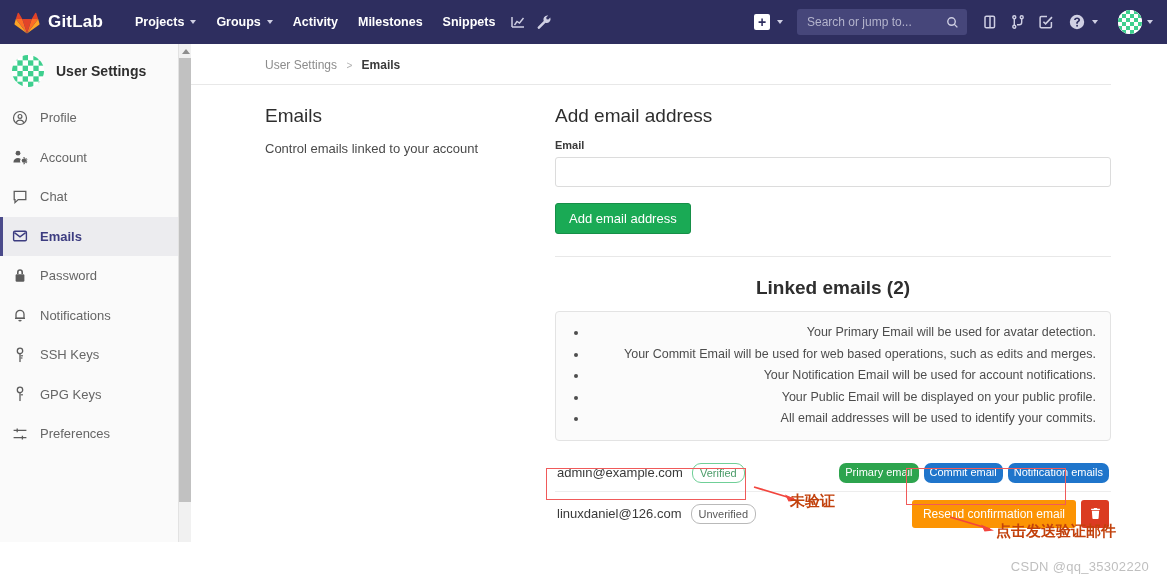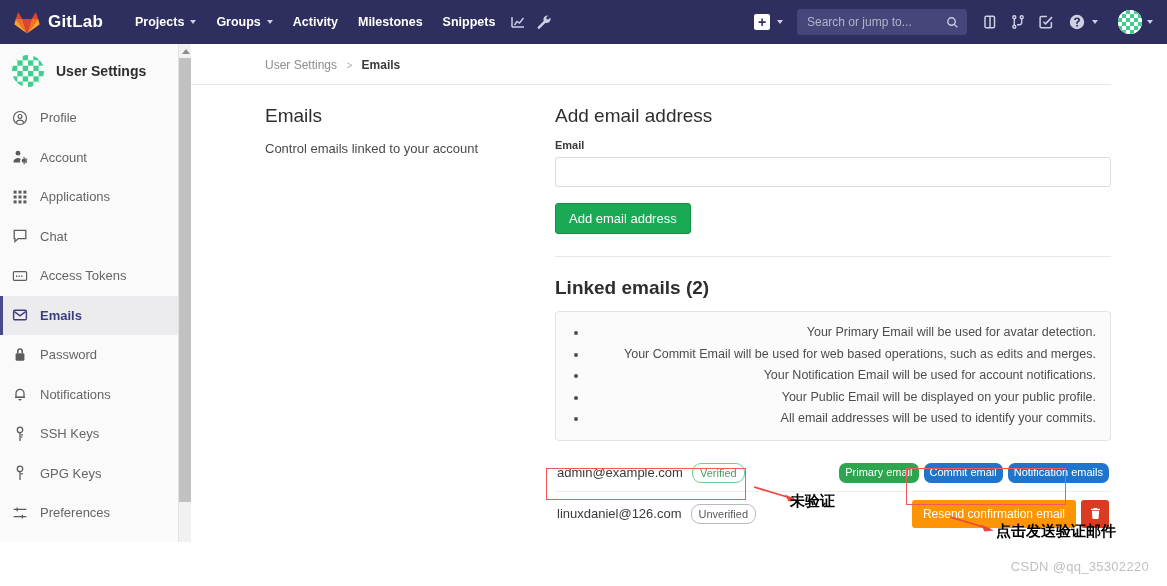--- a/index.html
+++ b/index.html
@@ -133,21 +133,21 @@
     background: #fff; outline: none; padding: 0 8px; font-size: 13px;
     font-family:"Liberation Sans", sans-serif; color:#333;
   }
   .btn-green {
     margin-top: 16px; background: #1aaa55; color:#fff; border: 1px solid #168f48;
     border-radius: 3px; font-size: 13px; padding: 7px 13px; cursor:pointer;
     font-family:"Liberation Sans", sans-serif;
   }
   .hr { border:0; border-top: 1px solid #e8e8e8; margin: 22px 0 20px 0; }
 
-  .h-linked { font-size: 19px; color:#2e2e2e; font-weight:bold; margin: 0 0 12px 0; }
+  .h-linked { font-size: 19px; color:#2e2e2e; font-weight:bold; margin: 0 0 12px 0; text-align: center; }
   .notice-card {
     border: 1px solid #e3e3e3; border-radius: 4px; background: #fbfbfb;
     padding: 10px 14px 10px 10px;
   }
   .notice-card ul { margin: 0; padding-left: 22px; }
   .notice-card li { font-size: 12.5px; color: #4d4d4d; line-height: 1.72; text-align: right; }
 
   .email-list { margin-top: 14px; }
   .email-row {
     display:flex; align-items:center; padding: 8px 2px;
@@ -177,21 +177,21 @@
     background: #db3b21; color:#fff; border:0; border-radius: 3px;
     width: 28px; height: 28px; display:flex; align-items:center; justify-content:center;
     cursor:pointer;
   }
   .btn-trash svg { width: 13px; height: 13px; }
 
   
   .anno { position: absolute; pointer-events: none; }
   .anno-box { border: 1.5px solid #f05a5a; }
   .anno-text {
-    color: #000000; font-size: 15px; font-weight: bold;
+    color: #c2410c; font-size: 15px; font-weight: bold;
     font-family: "DejaVu Sans", sans-serif; white-space: nowrap;
   }
   .watermark {
     position:absolute; right: 18px; bottom: 12px;
     color: #bfbfbf; font-size: 13px; letter-spacing:.3px;
     font-family:"Liberation Sans", sans-serif;
   }
 </style>
 </head>
 <body>
@@ -353,45 +353,24 @@
       <li class="sb-item">
         <svg class="sb-ico" viewBox="0 0 16 16" fill="currentColor">
           <circle cx="6" cy="4.2" r="2.4"></circle>
           <path d="M1.4 13.4c0-2.6 2.1-4.3 4.6-4.3 1 0 2 .3 2.8.8-.5.5-.8 1.2-.8 2 0 .6.2 1.1.5 1.5H1.4z"></path>
           <circle cx="11.9" cy="11.6" r="2.2"></circle>
           <path d="M11.3 8.6h1.2l.1 1 .9.5.9-.5.6 1-.8.6v1l.8.6-.6 1-.9-.5-.9.5-.1 1h-1.2" fill="none" stroke="currentColor" stroke-width=".9"></path>
         </svg>
         <span>Account</span>
       </li>
       <li class="sb-item">
-        <svg class="sb-ico" viewBox="0 0 16 16" fill="currentColor">
-          <rect x="1.6" y="1.6" width="3" height="3"></rect>
-            <rect x="6.5" y="1.6" width="3" height="3"></rect>
-            <rect x="11.4" y="1.6" width="3" height="3"></rect>
-          <rect x="1.6" y="6.5" width="3" height="3"></rect>
-            <rect x="6.5" y="6.5" width="3" height="3"></rect>
-            <rect x="11.4" y="6.5" width="3" height="3"></rect>
-          <rect x="1.6" y="11.4" width="3" height="3"></rect>
-            <rect x="6.5" y="11.4" width="3" height="3"></rect>
-            <rect x="11.4" y="11.4" width="3" height="3"></rect>
-        </svg>
-        <span>Applications</span>
-      </li>
-      <li class="sb-item">
         <svg class="sb-ico" viewBox="0 0 16 16" fill="none" stroke="currentColor" stroke-width="1.3">
           <path d="M2.2 2.4h11.6v8.2H6.2L3 13.6v-3H2.2z"></path>
         </svg>
         <span>Chat</span>
-      </li>
-      <li class="sb-item">
-        <svg class="sb-ico" viewBox="0 0 16 16" fill="none" stroke="currentColor" stroke-width="1.2">
-          <rect x="1.4" y="3.6" width="13.2" height="8.8" rx="1.2"></rect>
-          <path d="M4 8.2h1.3M6.6 8.2h1.3M9.2 8.2h1.3" stroke-width="1.5"></path>
-        </svg>
-        <span>Access Tokens</span>
       </li>
       <li class="sb-item active">
         <svg class="sb-ico" viewBox="0 0 16 16" fill="none" stroke="currentColor" stroke-width="1.4">
           <rect x="1.6" y="3.2" width="12.8" height="9.6" rx="1.3"></rect>
           <path d="M2.4 4.6 L8 8.8 L13.6 4.6"></path>
         </svg>
         <span>Emails</span>
       </li>
       <li class="sb-item">
         <svg class="sb-ico" viewBox="0 0 16 16" fill="currentColor">

